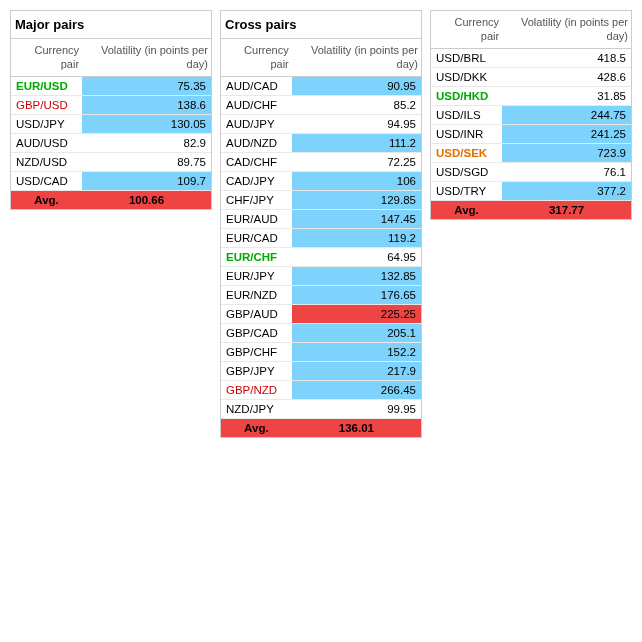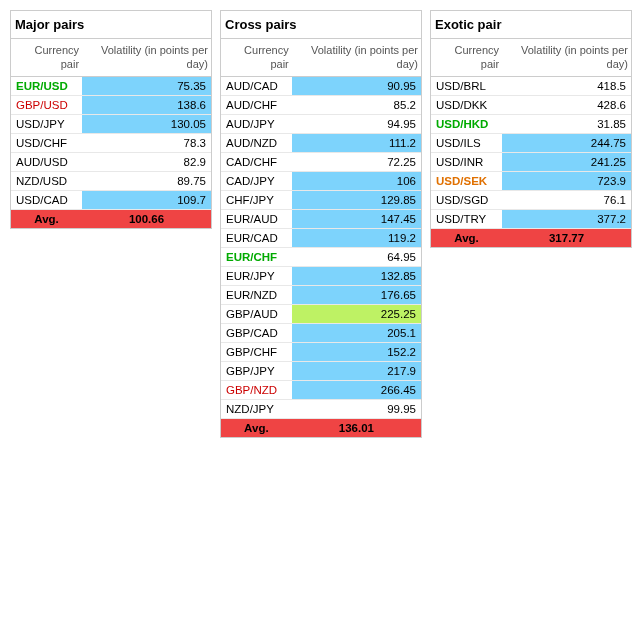--- a/index.html
+++ b/index.html
@@ -58,21 +58,21 @@
       text-align: left;
       min-width: 55px;
     }
     .vol-cell {
       text-align: right;
     }
     .blue-bg {
       background-color: #7dd3fc;
     }
     .light-blue-bg {
-      background-color: #bef264;
+      background-color: #ef4444;
       padding-left: 32px;
     }
     .color-green { color: #00aa00; font-weight: bold; }
     .color-red { color: #cc0000; font-weight: normal; }
     .color-orange { color: #e07000; font-weight: bold; }
   </style>
 </head>
 <body>
 
 <div class="tables-container">
@@ -93,24 +93,20 @@
           </tr>
           <tr>
             <td class="pair-cell color-red">GBP/USD</td>
             <td class="vol-cell blue-bg">138.6</td>
           </tr>
           <tr>
             <td class="pair-cell">USD/JPY</td>
             <td class="vol-cell blue-bg">130.05</td>
           </tr>
           <tr>
-            <td class="pair-cell">USD/CHF</td>
-            <td class="vol-cell">78.3</td>
-          </tr>
-          <tr>
             <td class="pair-cell">AUD/USD</td>
             <td class="vol-cell">82.9</td>
           </tr>
           <tr>
             <td class="pair-cell">NZD/USD</td>
             <td class="vol-cell">89.75</td>
           </tr>
           <tr>
             <td class="pair-cell">USD/CAD</td>
             <td class="vol-cell blue-bg">109.7</td>
@@ -207,21 +203,20 @@
           </tr>
           <tr class="avg-row">
             <td>Avg.</td>
             <td>136.01</td>
           </tr>
         </tbody>
     </table>
   </div>
 
   <div class="table-wrapper">
-    <div class="table-title">Exotic pair</div>
     <table>
       <thead>
         <tr>
           <th>Currency pair</th>
           <th>Volatility (in points per day)</th>
         </tr>
       </thead>
       <tbody id="exotic-body">
       <tr>
             <td class="pair-cell">USD/BRL</td>

